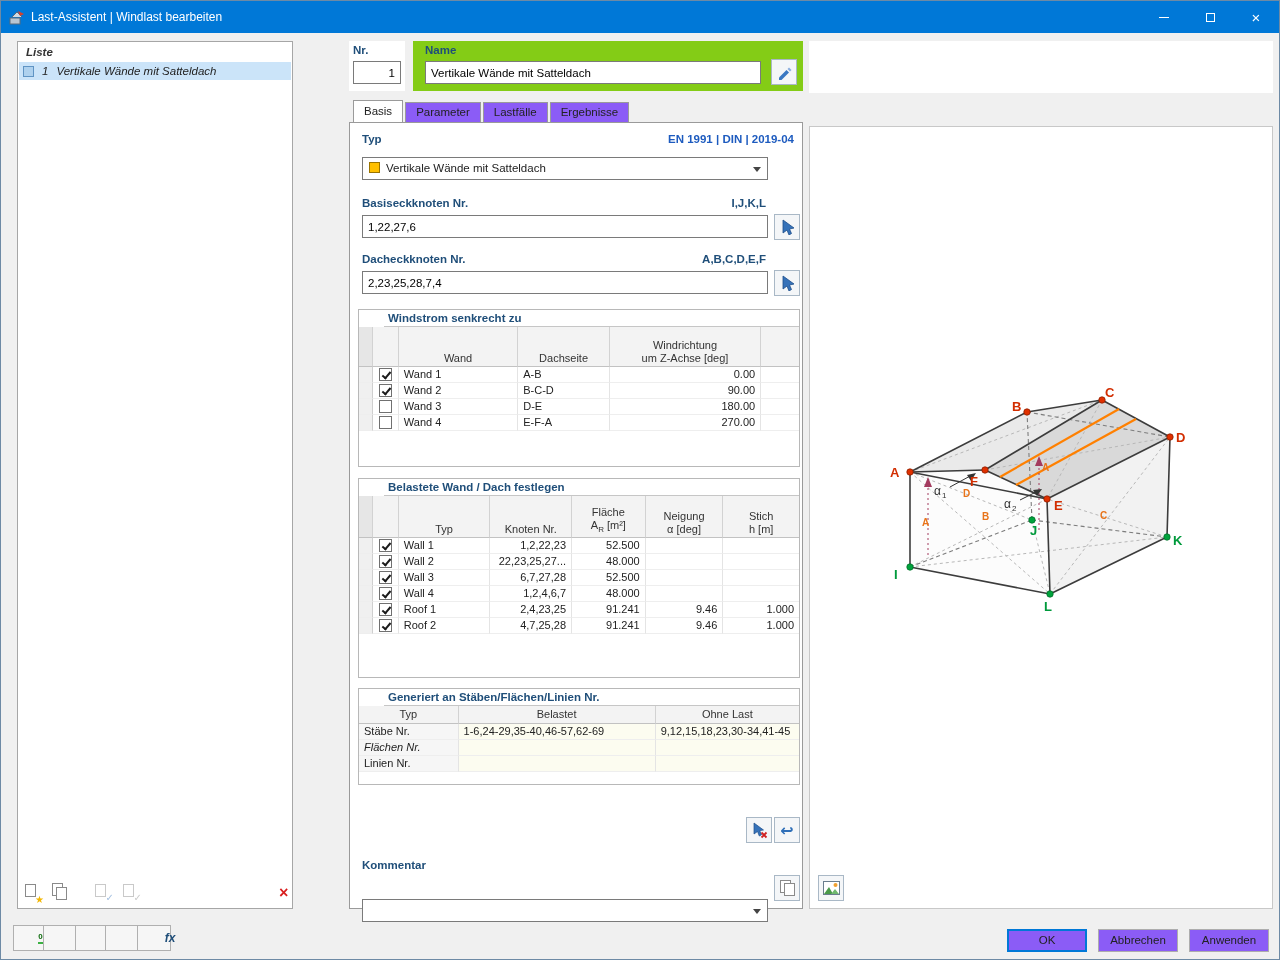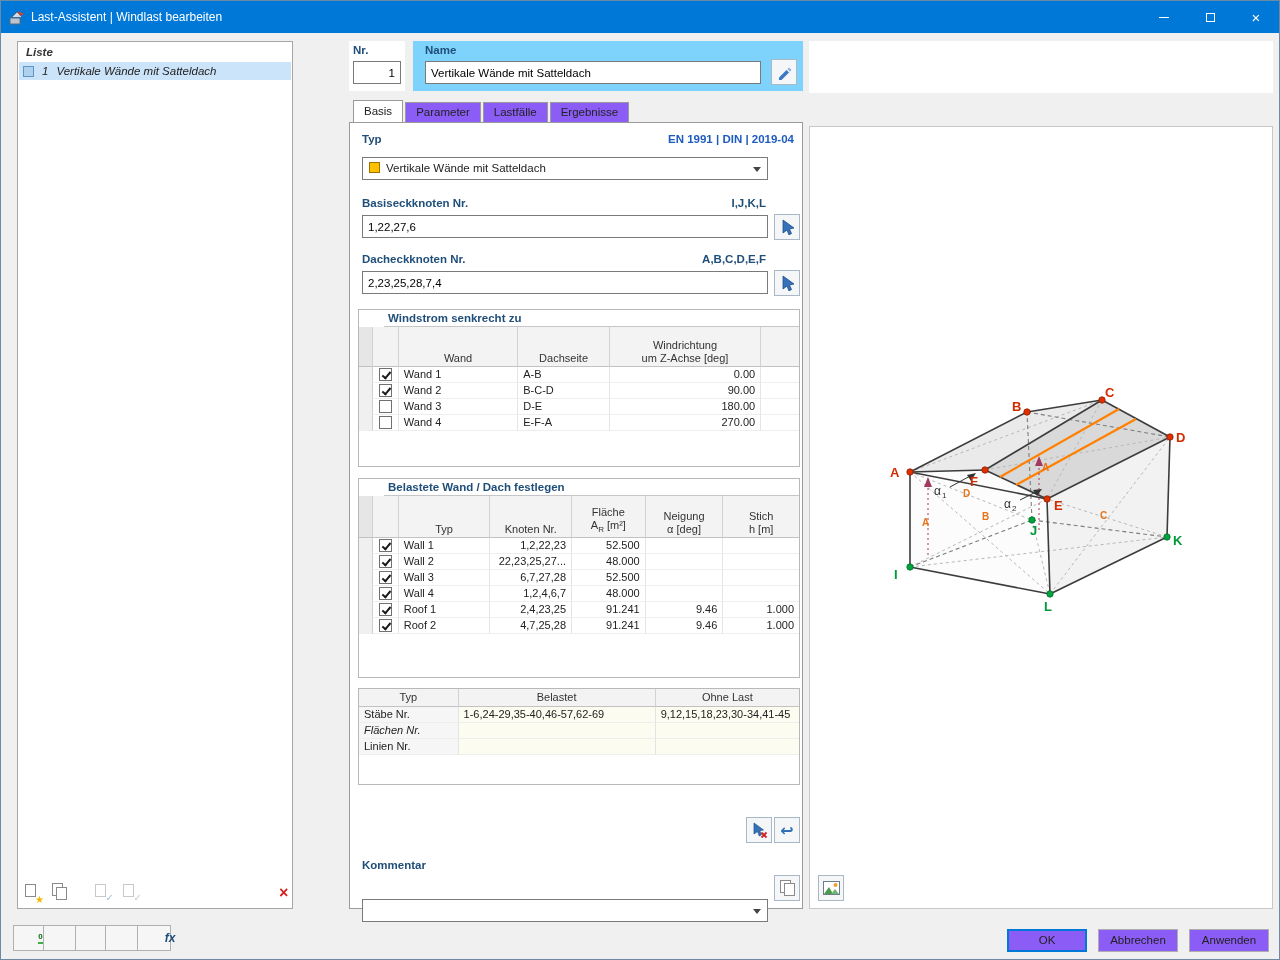--- a/index.html
+++ b/index.html
@@ -122,21 +122,21 @@
         <span class="chk-glyph" style="color:#888;">✓</span>
       </span>
       <span class="del-x">×</span>
     </div>
   </div>
 
   <div class="abs" style="left:348px;top:40px;width:56px;height:50px;background:#fff;">
     <div class="navy abs" style="left:4px;top:3px;">Nr.</div>
     <input class="inp abs num" style="left: 4px; top: 20px; width: 48px; text-align: right;" value="1">
   </div>
-  <div class="abs" style="left:412px;top:40px;width:390px;height:50px;background:#7dd3fc;">
+  <div class="abs" style="left:412px;top:40px;width:390px;height:50px;background:#84cc16;">
     <div class="navy abs" style="left:12px;top:3px;">Name</div>
     <input class="inp abs" style="left: 12px; top: 20px; width: 336px;" value="Vertikale Wände mit Satteldach">
     <div class="ibtn" style="left:358px;top:18px;">
       <svg width="15" height="15" viewBox="0 0 15 15">
         <path d="M2,12.5 L9.5,5 L12,7.5 L4.5,15 L2,15 Z" fill="#3a78c2"></path>
         <path d="M10.5,4 L12,2.5 L14.5,5 L13,6.5 Z" fill="#8aaede"></path>
       </svg>
     </div>
   </div>
 
@@ -320,20 +320,21 @@
           </div>
         <div class="td" style="width:92px;">Roof 2</div>
         <div class="td num" style="width:82px;">4,7,25,28</div>
         <div class="td num" style="width:74px;">91.241</div>
         <div class="td num" style="width:78px;">9.46</div>
         <div class="td num" style="width:76px;border-right:none;">1.000</div>
       </div>
     </div>
 
     <div class="sec" style="left:8px;top:565px;width:442px;height:97px;">
+      <div class="sec-title">Generiert an Stäben/Flächen/Linien Nr.</div>
       <div class="thead" style="height:18px;">
         <div class="th" style="width:100px;justify-content:center;">
             <span class="l1">Typ</span>
           </div>
         <div class="th" style="width:198px;justify-content:center;">
             <span class="l1">Belastet</span>
           </div>
         <div class="th" style="width:144px;justify-content:center;border-right:none;">
             <span class="l1">Ohne Last</span>
           </div>

